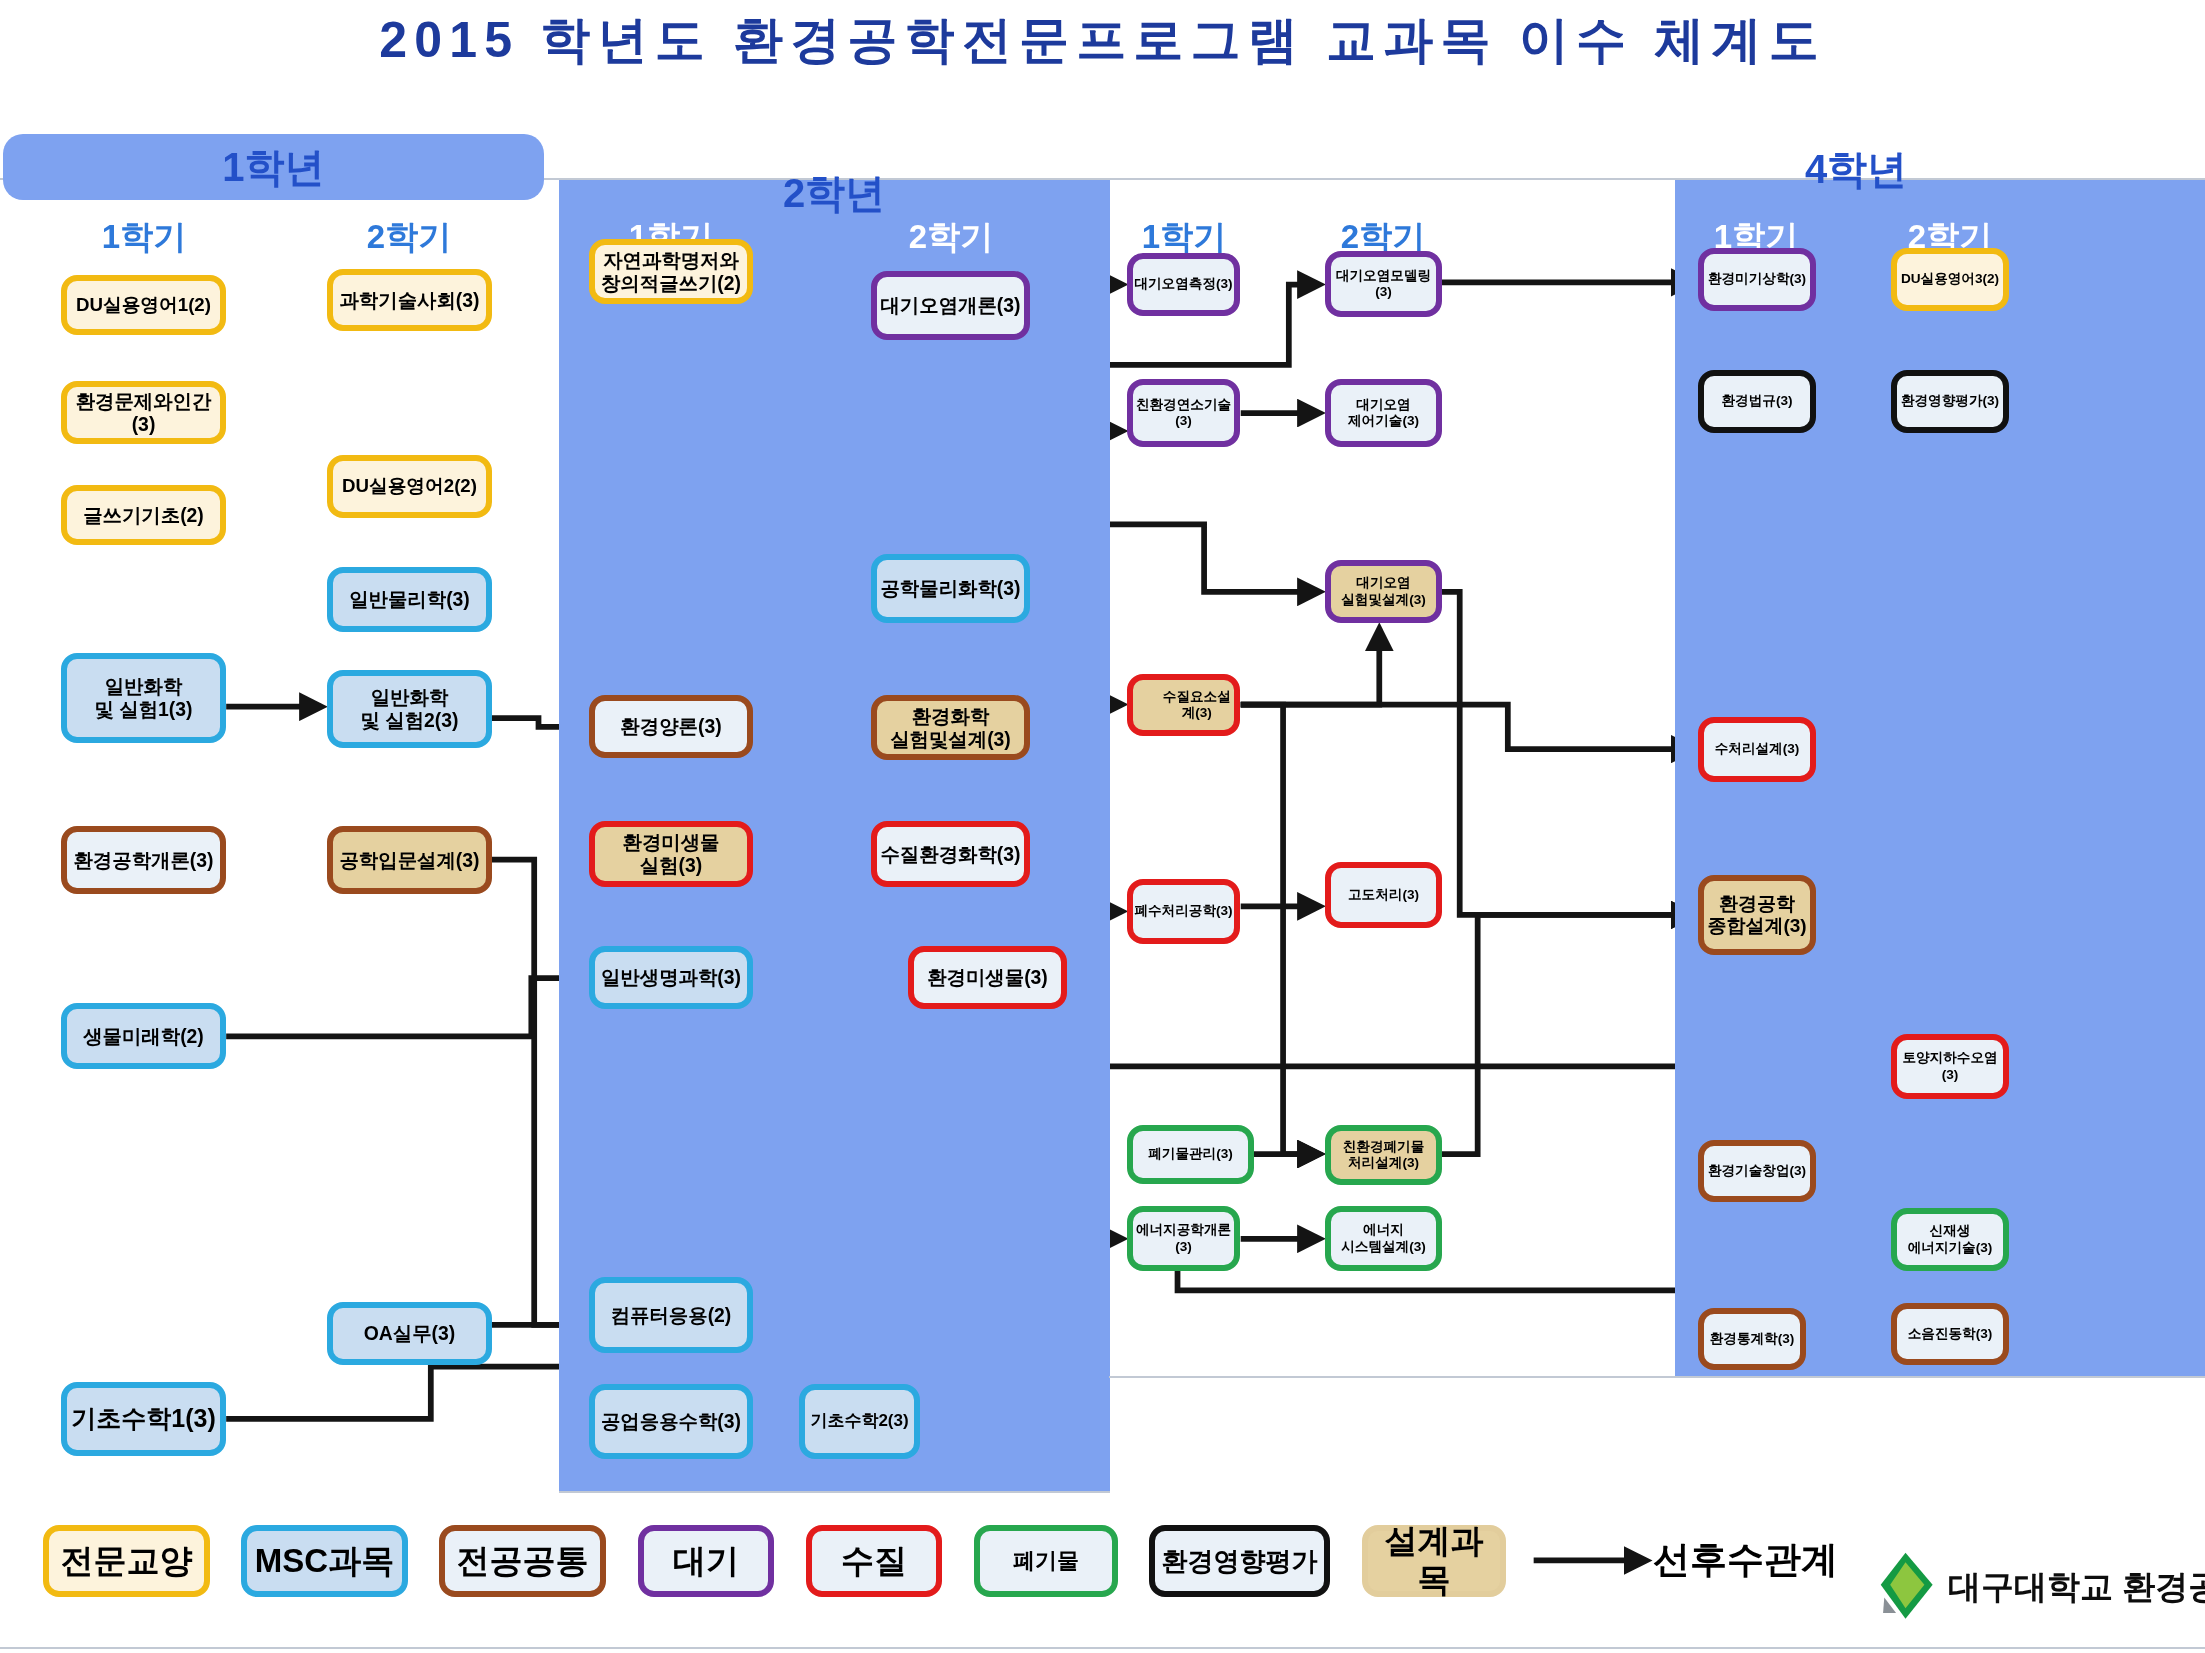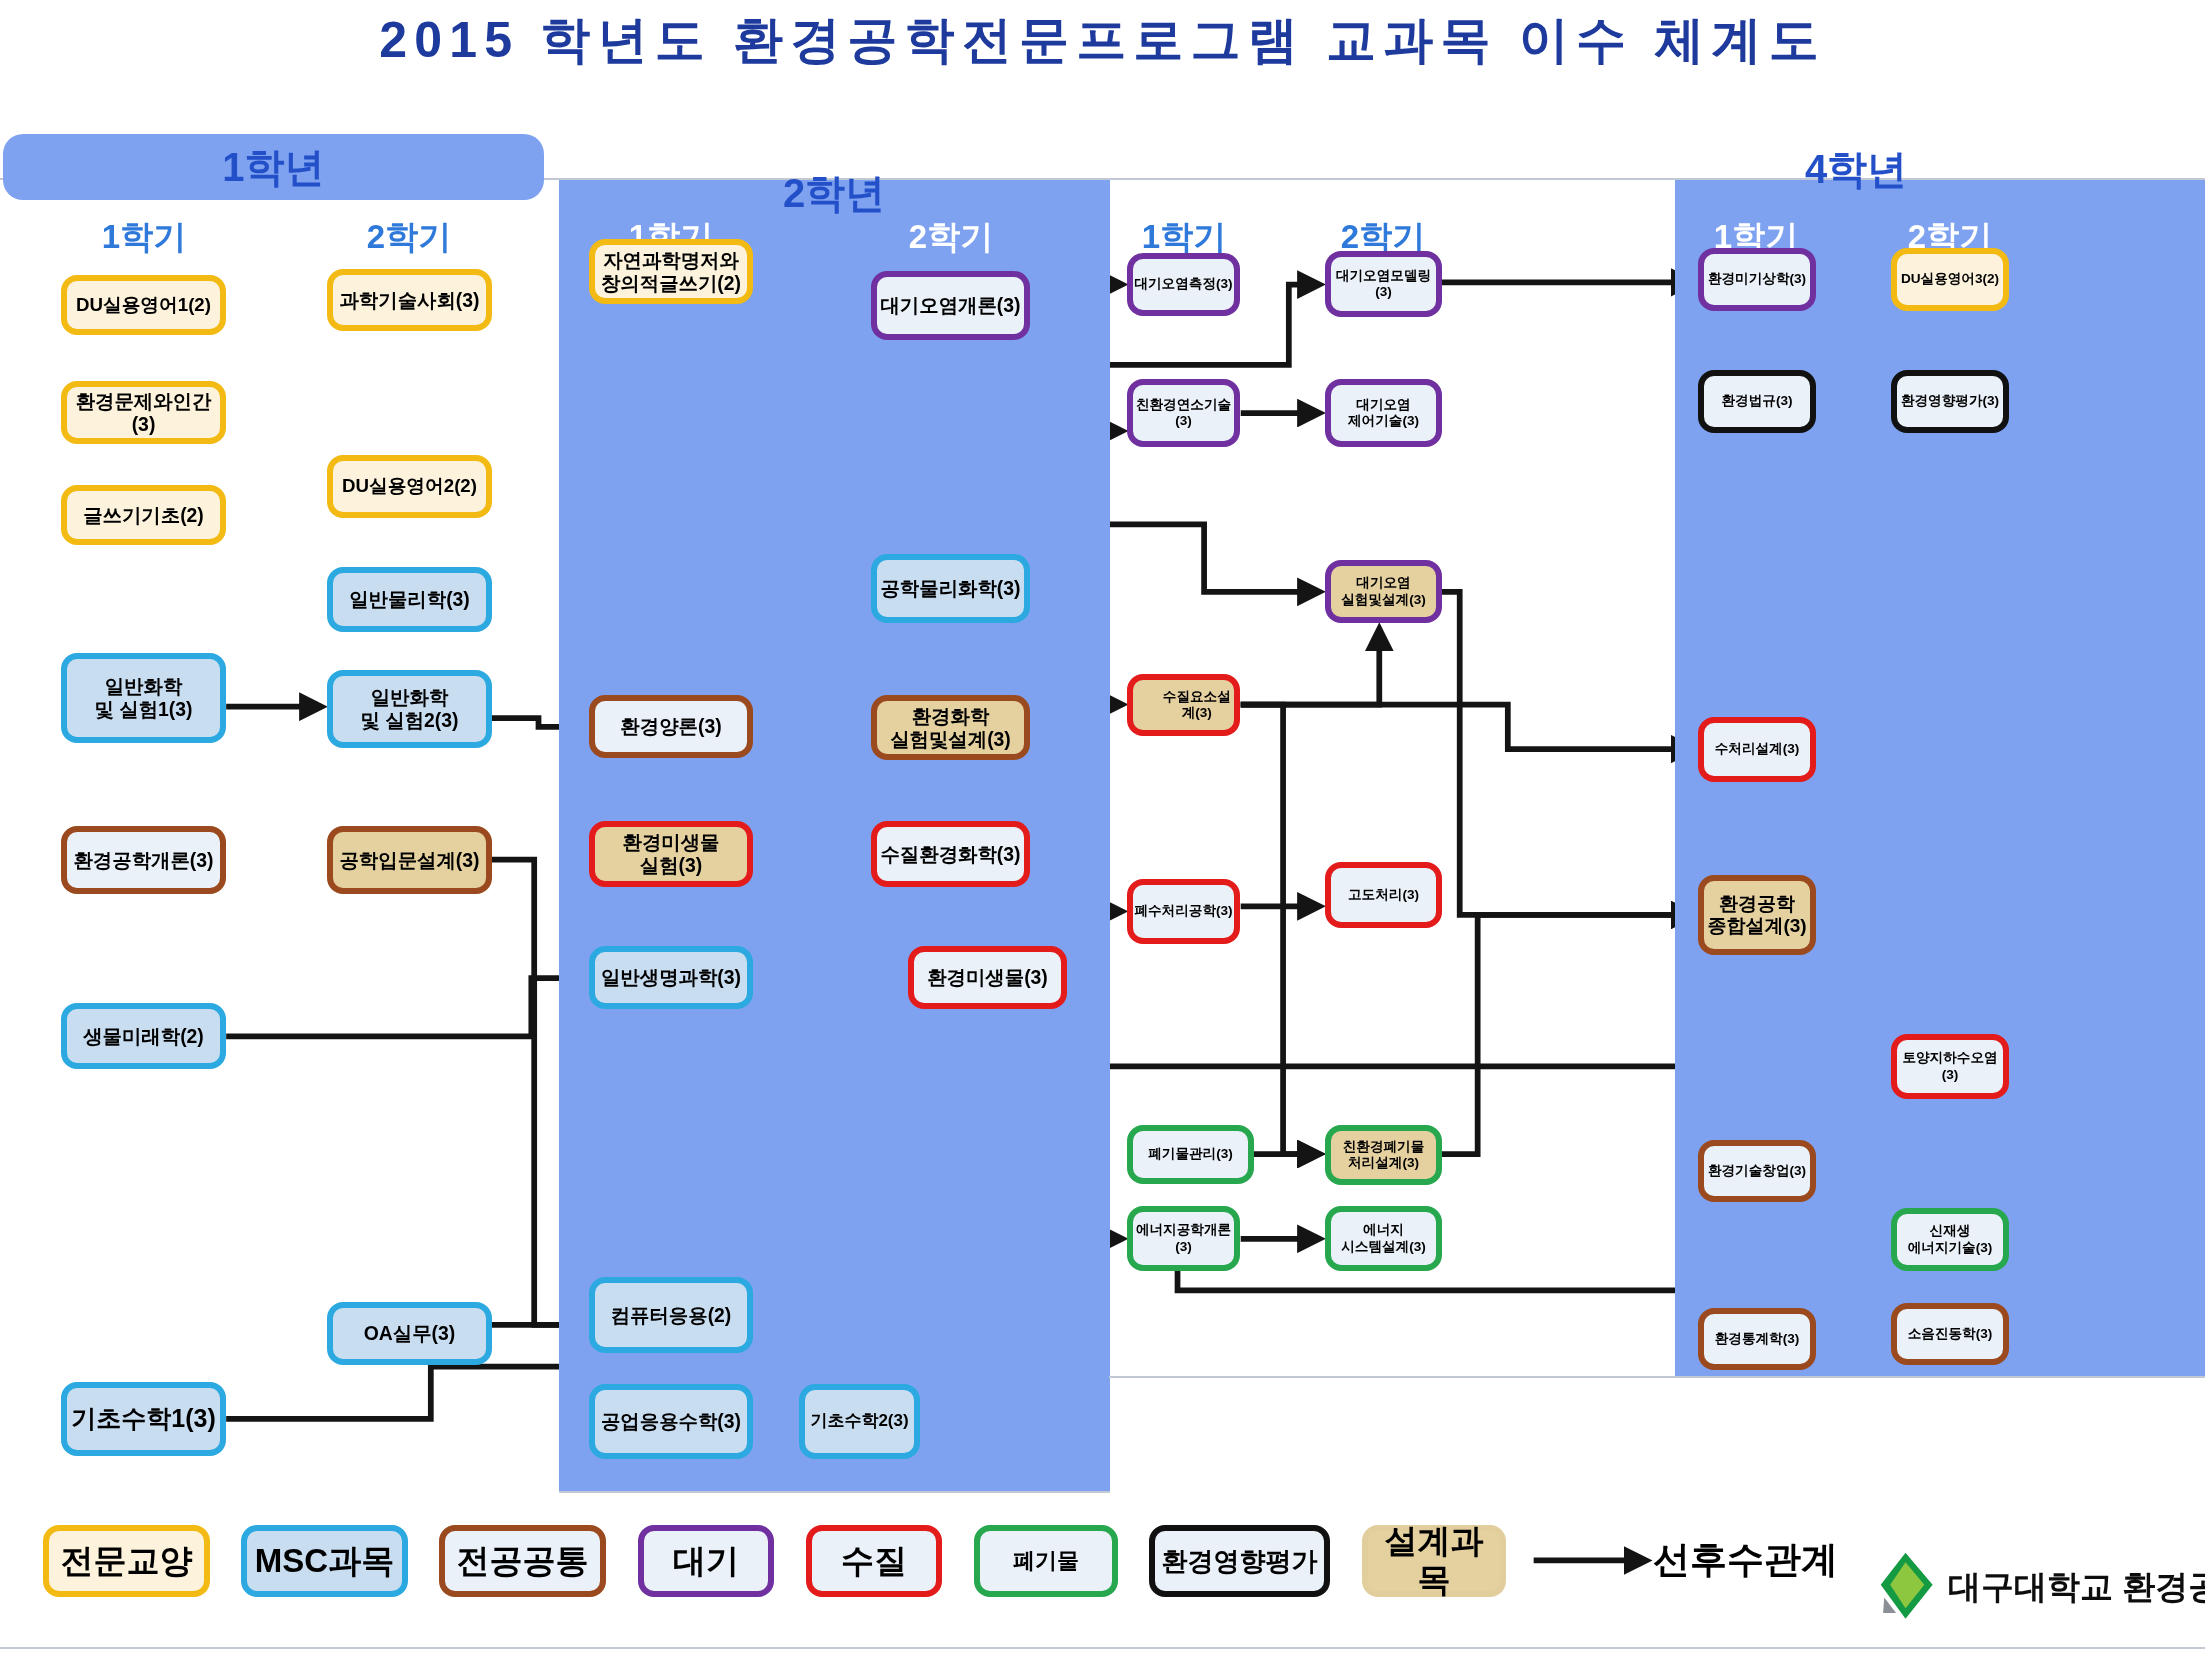--- a/index.html
+++ b/index.html
@@ -145,21 +145,21 @@
     <div class="course" style="left: 1325px; top: 1125px; width: 117px; height: 60px; border-color: rgb(39, 167, 78); background: rgb(229, 209, 160); font-size: 13.6px;">친환경폐기물
 처리설계(3)</div>
     <div class="course" style="left: 1325px; top: 1206px; width: 117px; height: 65px; border-color: rgb(39, 167, 78); background: rgb(234, 241, 248); font-size: 13.6px;">에너지
 시스템설계(3)</div>
     <div class="course" style="left: 1698px; top: 248px; width: 118px; height: 63px; border-color: rgb(112, 48, 160); background: rgb(234, 241, 248); font-size: 13.6px;">환경미기상학(3)</div>
     <div class="course" style="left: 1698px; top: 370px; width: 118px; height: 63px; border-color: rgb(17, 17, 17); background: rgb(234, 241, 248); font-size: 13.6px;">환경법규(3)</div>
     <div class="course" style="left: 1698px; top: 717px; width: 118px; height: 65px; border-color: rgb(227, 27, 27); background: rgb(234, 241, 248); font-size: 13.6px;">수처리설계(3)</div>
     <div class="course" style="left: 1698px; top: 875px; width: 118px; height: 80px; border-color: rgb(154, 74, 30); background: rgb(229, 209, 160); font-size: 19px;">환경공학
 종합설계(3)</div>
     <div class="course" style="left: 1698px; top: 1140px; width: 118px; height: 62px; border-color: rgb(154, 74, 30); background: rgb(234, 241, 248); font-size: 13.6px;">환경기술창업(3)</div>
-    <div class="course" style="left: 1698px; top: 1308px; width: 118px; height: 62px; border-color: rgb(154, 74, 30); background: rgb(234, 241, 248); font-size: 13.6px;">환경통계학(3)</div>
+    <div class="course" style="left: 1698px; top: 1308px; width: 108px; height: 62px; border-color: rgb(154, 74, 30); background: rgb(234, 241, 248); font-size: 13.6px;">환경통계학(3)</div>
     <div class="course" style="left: 1891px; top: 248px; width: 118px; height: 63px; border-color: rgb(242, 186, 18); background: rgb(253, 243, 220); font-size: 13.6px;">DU실용영어3(2)</div>
     <div class="course" style="left: 1891px; top: 370px; width: 118px; height: 63px; border-color: rgb(17, 17, 17); background: rgb(234, 241, 248); font-size: 13.6px;">환경영향평가(3)</div>
     <div class="course" style="left: 1891px; top: 1034px; width: 118px; height: 65px; border-color: rgb(227, 27, 27); background: rgb(234, 241, 248); font-size: 13.6px;">토양지하수오염
 (3)</div>
     <div class="course" style="left: 1891px; top: 1208px; width: 118px; height: 63px; border-color: rgb(39, 167, 78); background: rgb(234, 241, 248); font-size: 13.6px;">신재생
 에너지기술(3)</div>
     <div class="course" style="left: 1891px; top: 1303px; width: 118px; height: 62px; border-color: rgb(154, 74, 30); background: rgb(234, 241, 248); font-size: 13.6px;">소음진동학(3)</div>
     <div class="course" style="left: 43px; top: 1525px; width: 167px; height: 72px; border-color: rgb(242, 186, 18); background: rgb(253, 243, 220); font-size: 33px;">전문교양</div>
     <div class="course" style="left: 241px; top: 1525px; width: 167px; height: 72px; border-color: rgb(43, 169, 224); background: rgb(201, 221, 241); font-size: 33px;">MSC과목</div>
     <div class="course" style="left: 439px; top: 1525px; width: 167px; height: 72px; border-color: rgb(154, 74, 30); background: rgb(234, 241, 248); font-size: 33px;">전공공통</div>

